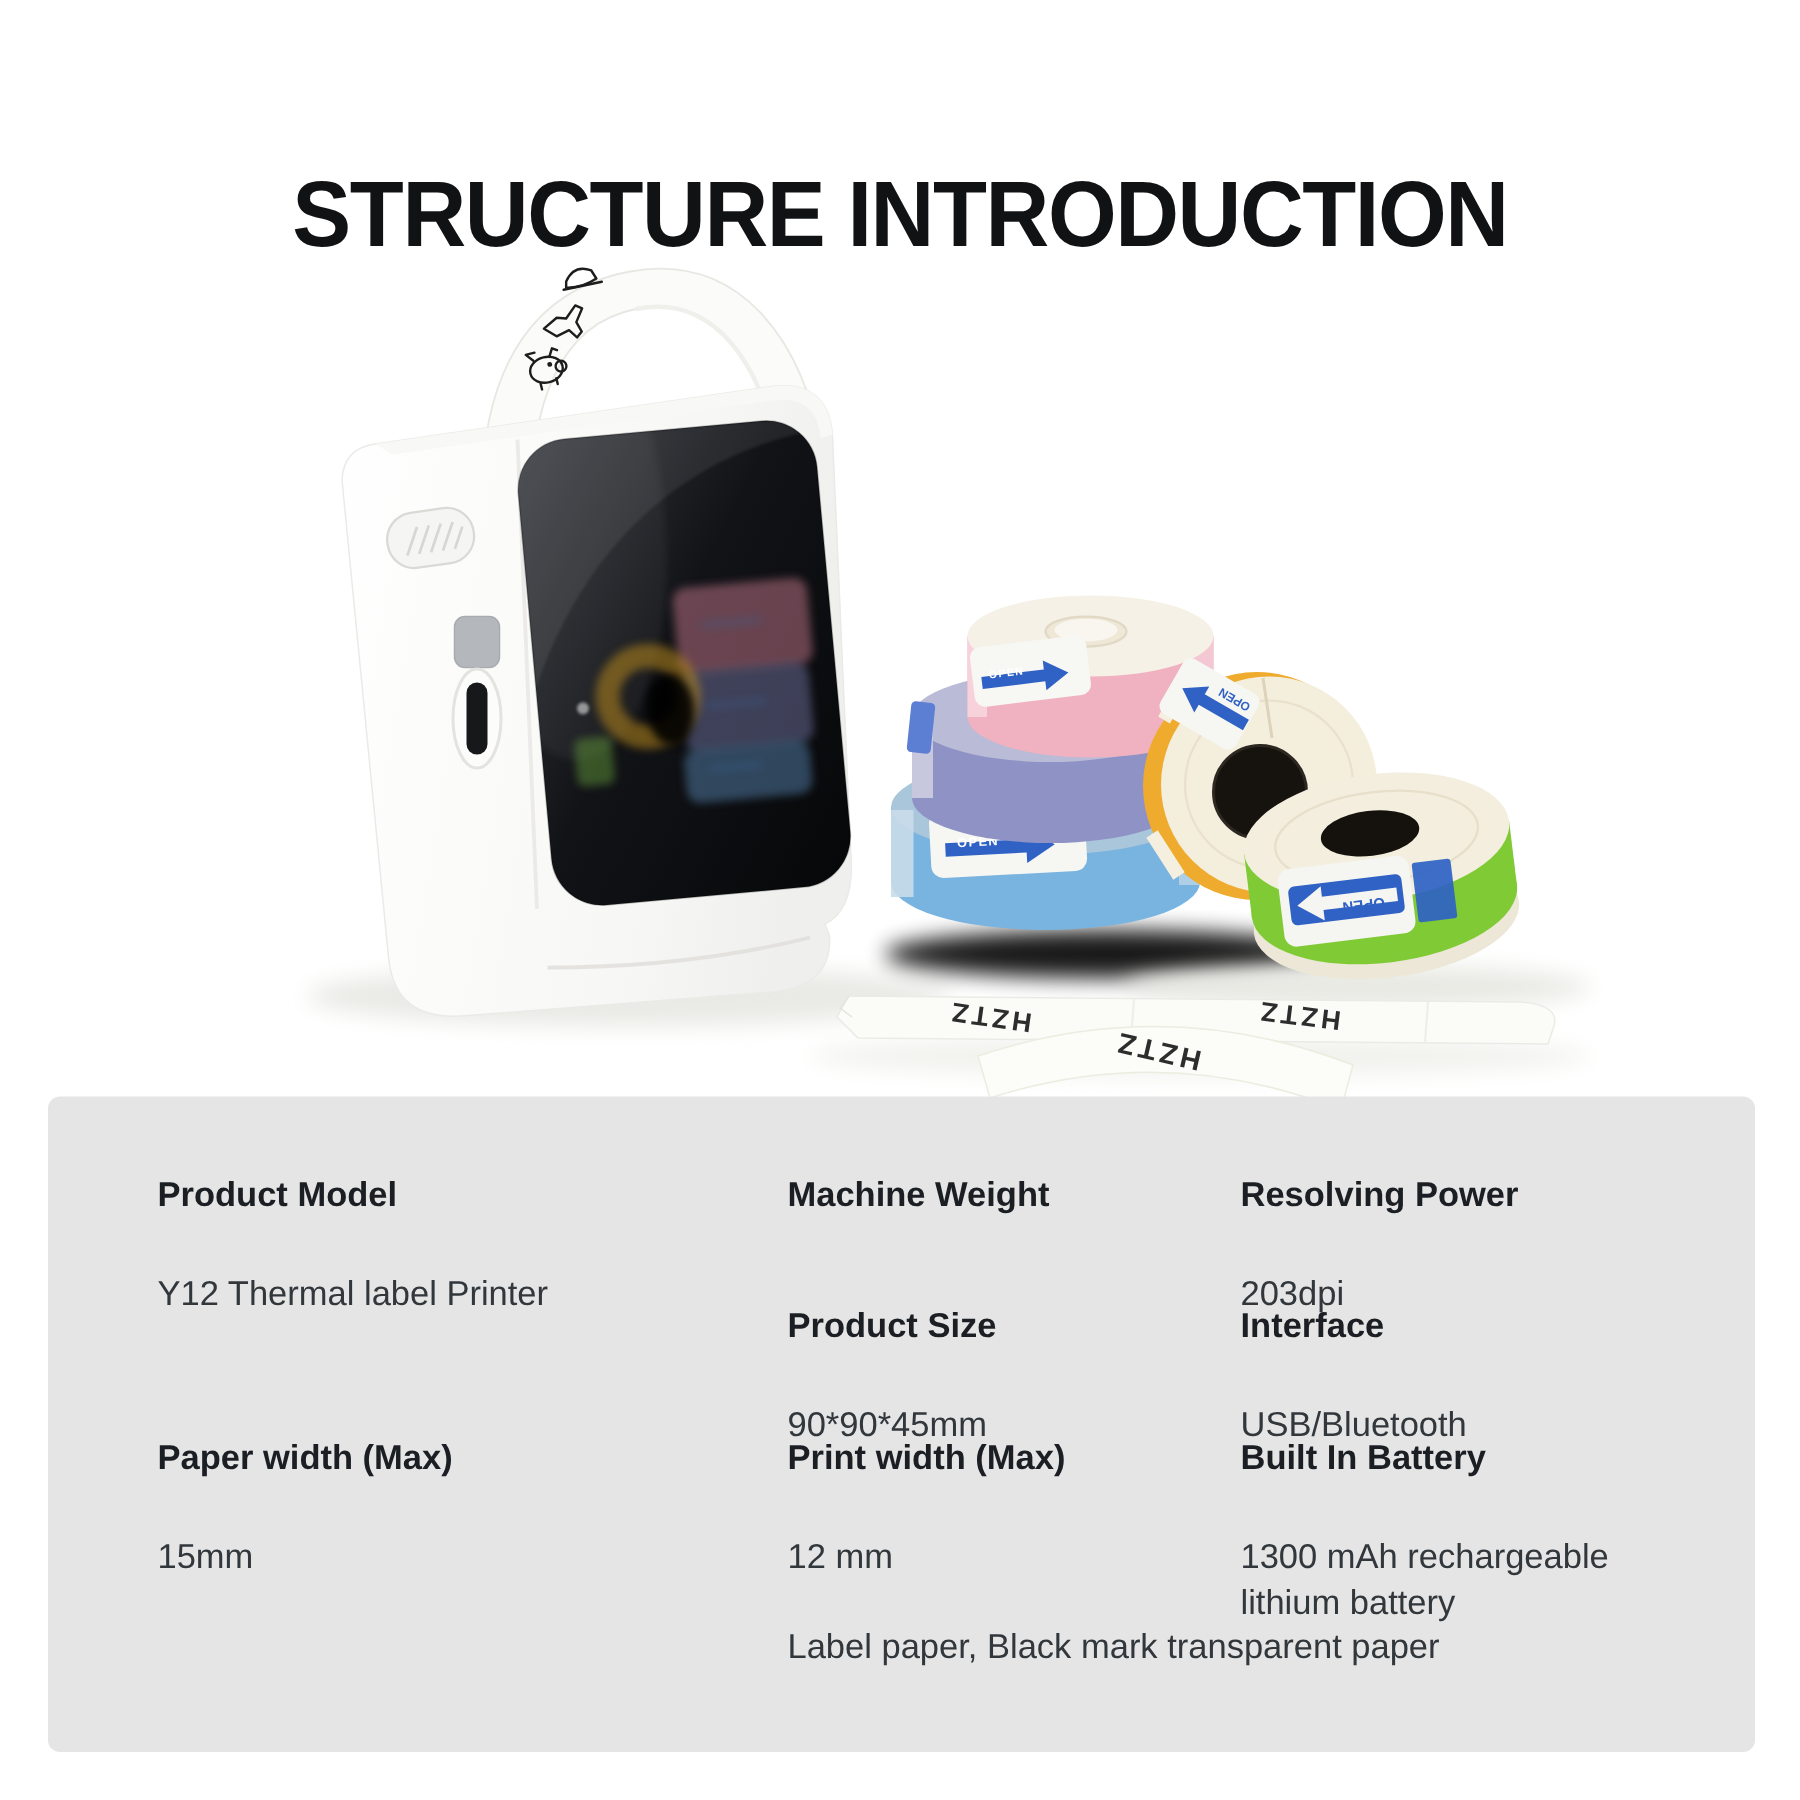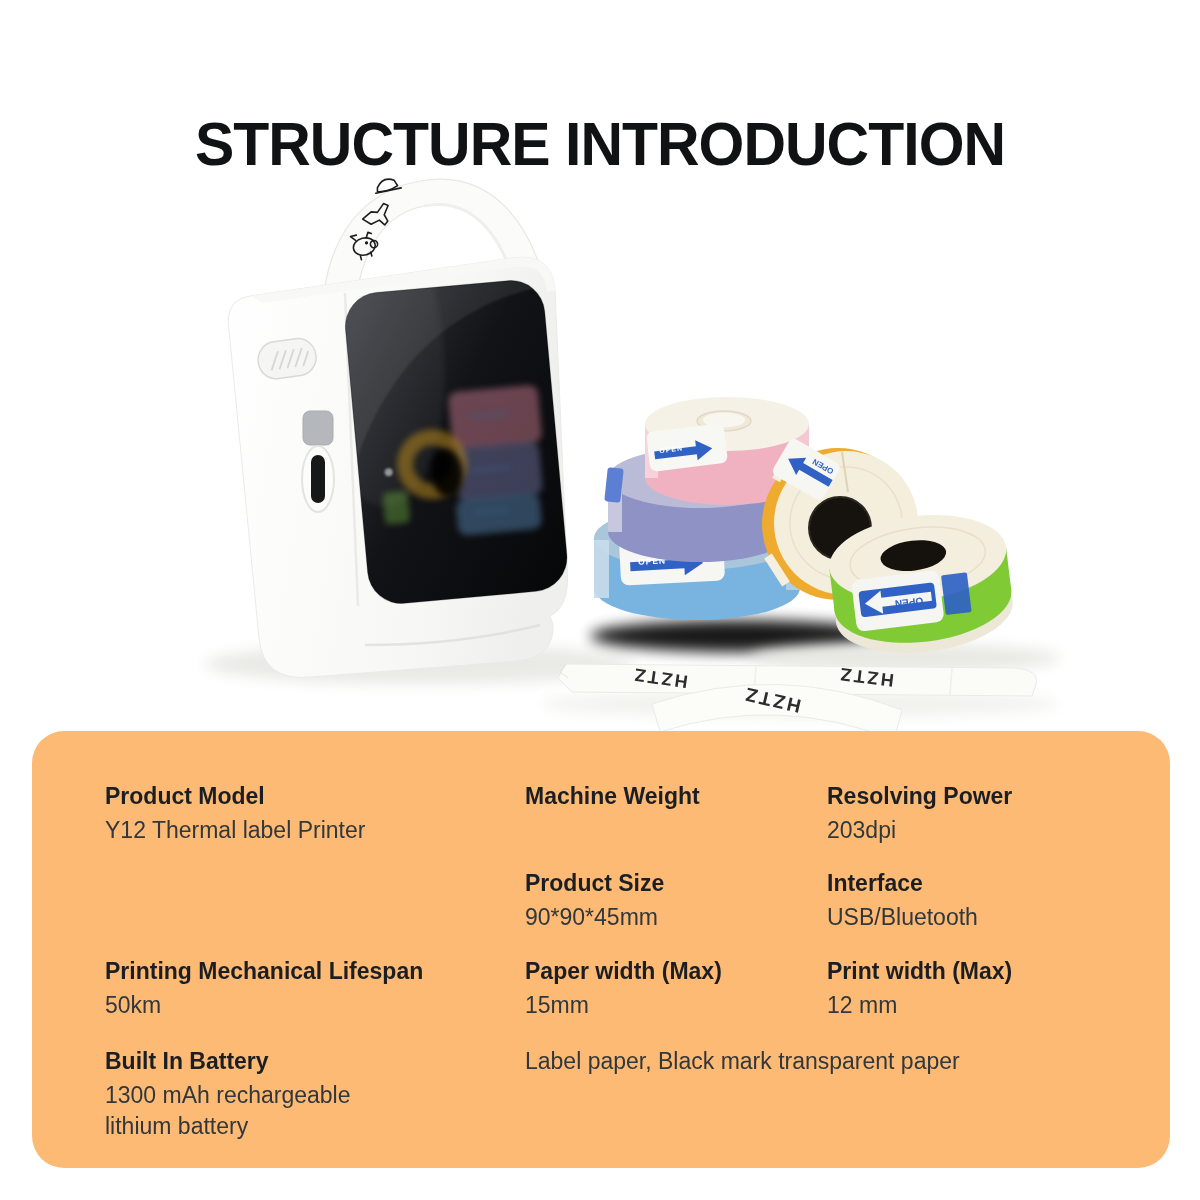--- a/index.html
+++ b/index.html
@@ -11,35 +11,35 @@
   }
   .title{
     position:absolute;top:66px;left:0;width:1200px;text-align:center;
     font-size:62px;font-weight:700;color:#111214;letter-spacing:-1px;
     transform:scaleX(.95);transform-origin:center;white-space:nowrap;
   }
   .photo{position:absolute;top:150px;left:0;width:1200px;height:620px;}
   .photo svg{display:block;}
   .spec-panel{
     position:absolute;left:32px;top:731px;width:1138px;height:437px;
-    background:#fdba74;border-radius:32px;box-sizing:border-box;
+    background:#e5e5e5;border-radius:8px;box-sizing:border-box;
     padding:50px 36px 30px 73px;
   }
   .spec-grid{
     display:grid;
     grid-template-columns:420px 302px 1fr;
     grid-template-rows:87px 88px 90px auto;
   }
   .cell{min-width:0;}
   .cell .lbl{
     font-size:23px;font-weight:700;color:#1b1f24;line-height:30px;
     margin:0 0 4px 0;white-space:nowrap;
   }
   .cell .val{
-    font-size:23px;font-weight:400;color:#32373c;line-height:31px;
+    font-size:23px;font-weight:400;color:#32373c;line-height:31px;margin-top:36px;
   }
   .cell.c1 .val{max-width:262px;}
   .cell.span2{grid-column:2 / 4;}
 </style>
 </head>
 <body>
 
 <h1 class="title">STRUCTURE INTRODUCTION</h1>
 
 <div class="photo">
@@ -236,24 +236,20 @@
     </div>
     <div class="cell c2">
       <div class="lbl">Product Size</div>
       <div class="val">90*90*45mm</div>
     </div>
     <div class="cell c3">
       <div class="lbl">Interface</div>
       <div class="val">USB/Bluetooth</div>
     </div>
 
-    <div class="cell c1">
-      <div class="lbl">Printing Mechanical Lifespan</div>
-      <div class="val">50km</div>
-    </div>
     <div class="cell c2">
       <div class="lbl">Paper width (Max)</div>
       <div class="val">15mm</div>
     </div>
     <div class="cell c3">
       <div class="lbl">Print width (Max)</div>
       <div class="val">12 mm</div>
     </div>
 
     <div class="cell c1">

